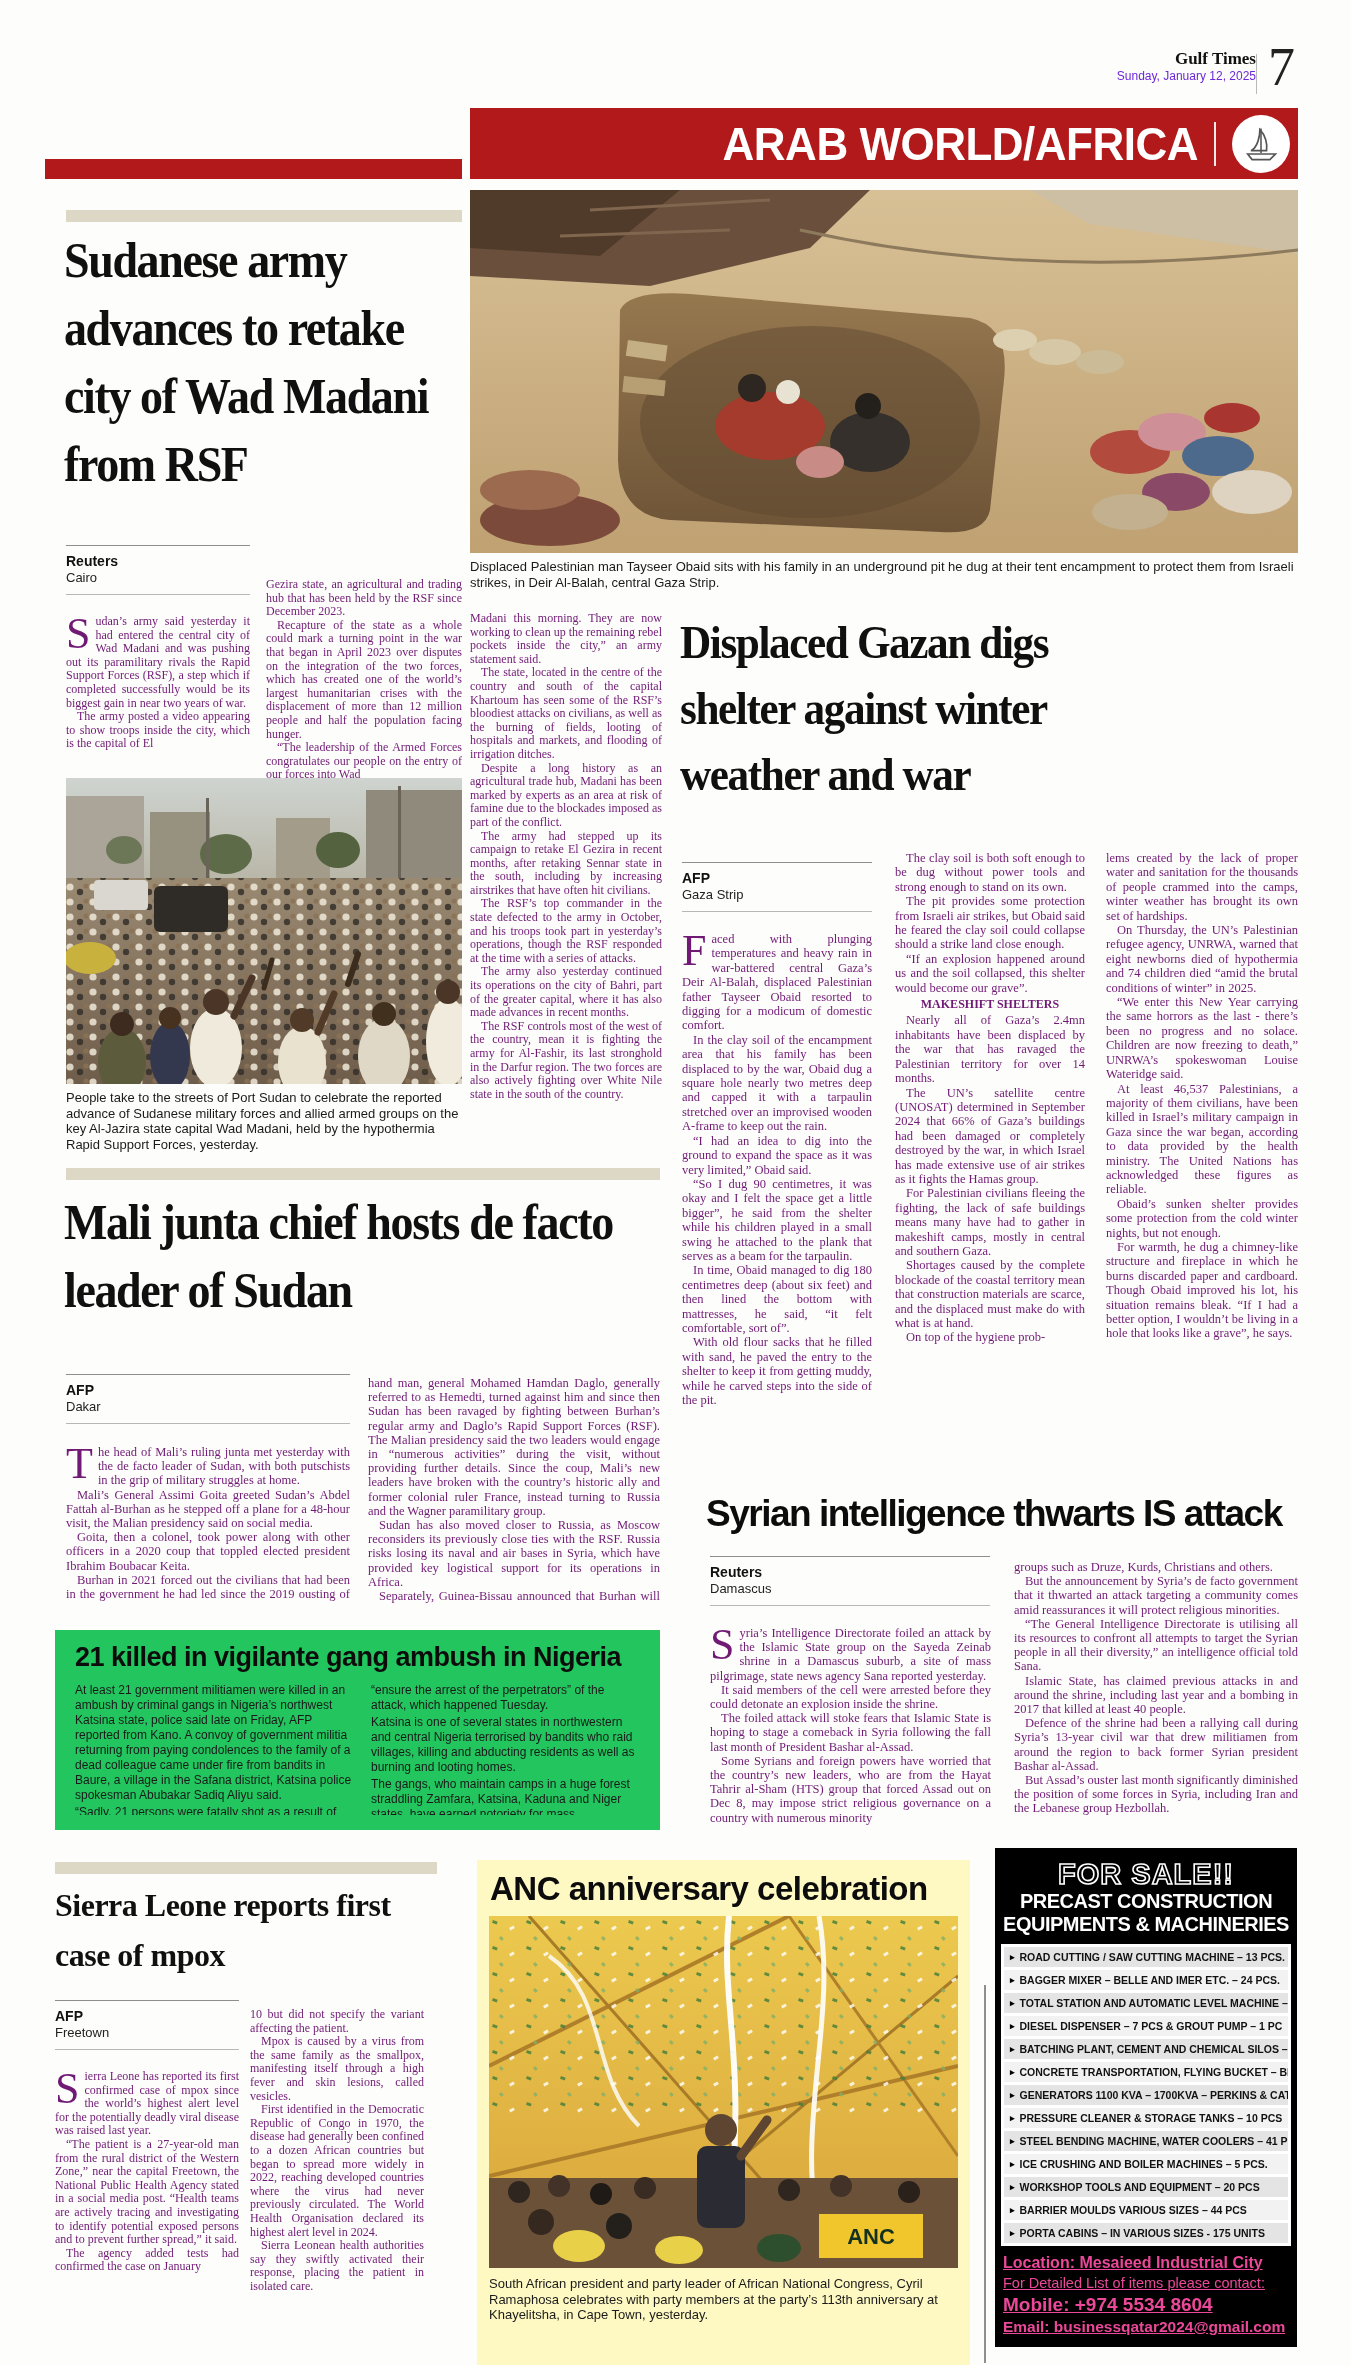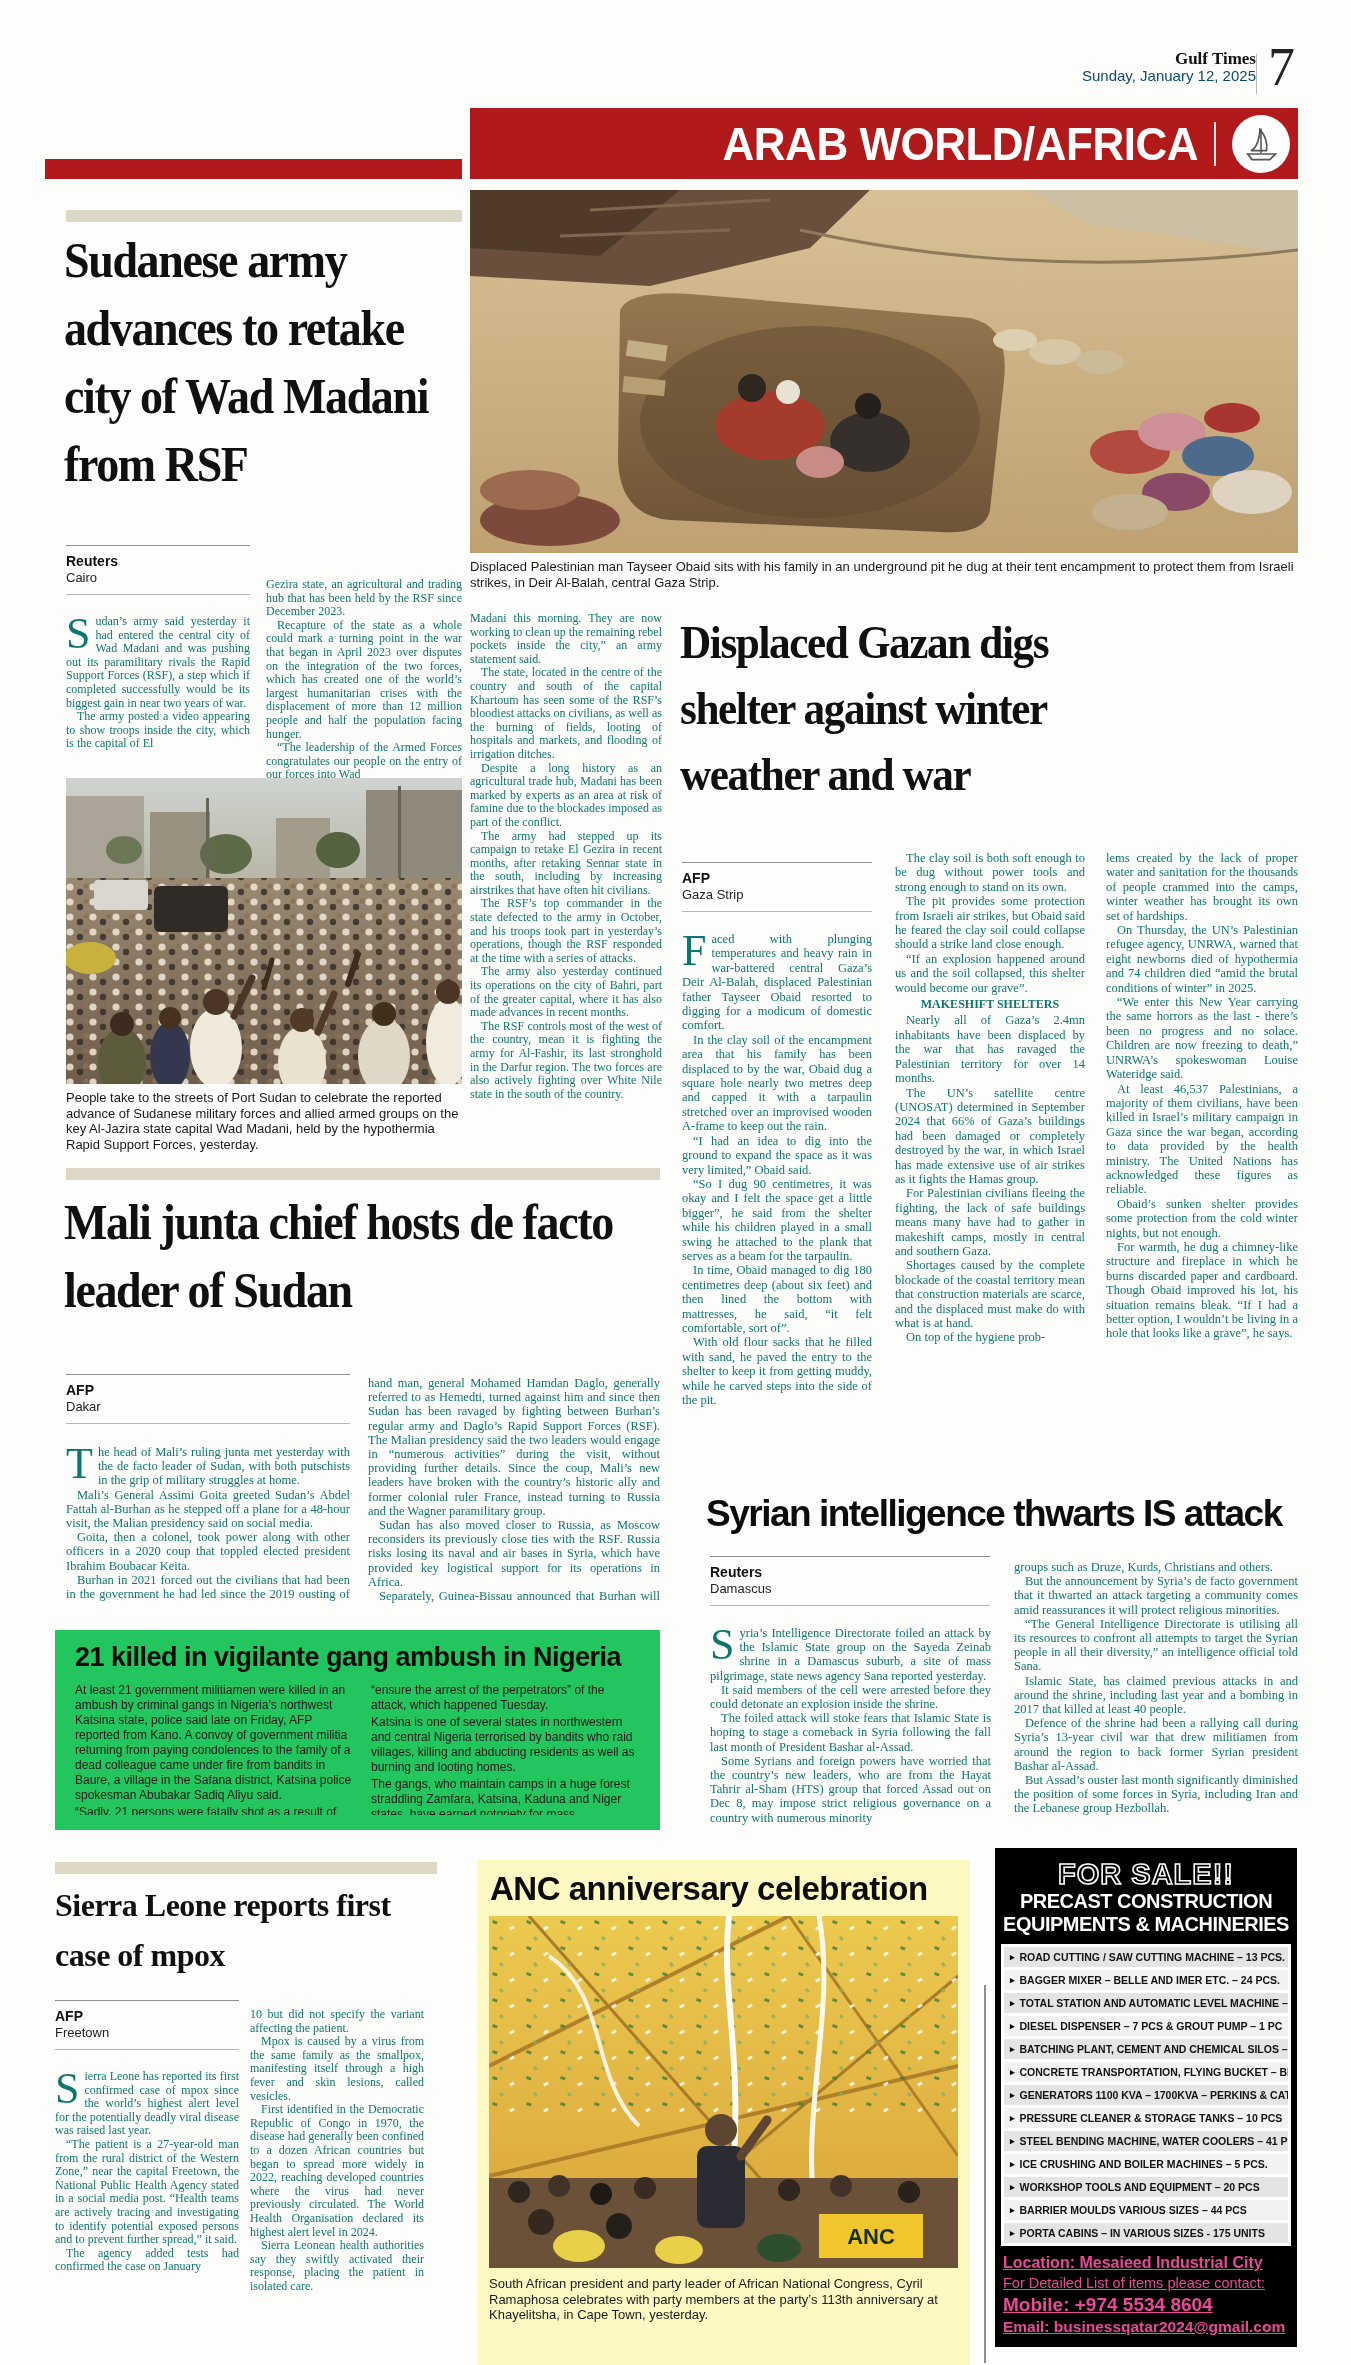--- a/index.html
+++ b/index.html
@@ -2,41 +2,41 @@
 <html><head>
 <meta charset="utf-8">
 <style>
   html,body{margin:0;padding:0;background:#e8e8e8;}
   .sheet{position:relative;width:1351px;height:2365px;background:#fdfdfb;margin:0 auto;overflow:hidden;
          font-family:"Liberation Sans",sans-serif;color:#111;}
   .abs{position:absolute;}
   
   .mast{right:95px;top:50px;width:300px;text-align:right;}
   .mast-name{font-family:"Liberation Serif",serif;font-weight:700;font-size:17px;line-height:18px;}
-  .mast-date{font-size:15px;line-height:16px;color:#0c4a6e;}
+  .mast-date{font-size:12px;line-height:16px;color:#6d28d9;}
   .mast-rule{left:1256px;top:54px;width:1px;height:40px;background:#b9b9b9;}
   .page-num{left:1268px;top:36px;width:42px;font-family:"Liberation Serif",serif;font-size:54px;font-weight:400;color:#222;}
   
   .banner-left{left:45px;top:159px;width:417px;height:20px;}
   .banner{left:470px;top:108px;width:828px;height:71px;display:flex;align-items:center;justify-content:flex-end;gap:16px;padding-right:8px;box-sizing:border-box;}
   .banner-title{color:#fff;font-weight:700;font-size:44px;letter-spacing:-.5px;transform:scaleY(1.04);white-space:nowrap;}
   .banner-sep{width:2px;height:44px;background:#fff;opacity:.9;}
   .banner-circle{width:58px;height:58px;border-radius:50%;background:#fff;display:flex;align-items:center;justify-content:center;flex:0 0 auto;}
   
   .bar{background:#ddd7c6;height:12px;}
   .hl{font-family:"Liberation Serif",serif;font-weight:700;color:#101010;letter-spacing:-1.5px;
       transform:scaleX(.92);transform-origin:0 0;}
   .hl-big{font-size:50px;line-height:68px;}
   .hl-mid{font-size:46px;line-height:66px;transform:scaleX(.94);}
   .hl-small{font-size:32px;line-height:50px;transform:none;letter-spacing:-.5px;}
   .sans-hl{font-weight:700;letter-spacing:-.5px;color:#0c0c0c;}
   .byline{border-top:1.5px solid #8e8e8e;border-bottom:1px solid #b7b7b7;padding:7px 0 9px 0;}
   .byl-src{font-weight:700;font-size:14px;line-height:16px;}
   .byl-loc{font-size:13px;line-height:15px;color:#222;margin-top:1px;}
-  .bodycol{font-family:"Liberation Serif",serif;font-size:12px;line-height:13.6px;text-align:justify;color:#0f766e;overflow:hidden;}
+  .bodycol{font-family:"Liberation Serif",serif;font-size:12px;line-height:13.6px;text-align:justify;color:#701a75;overflow:hidden;}
   .bodycol.wide{font-size:12.5px;line-height:14.2px;}
   .bp{margin:0;text-indent:11px;}
   .bp.cont{text-indent:0;}
   .drop{text-indent:0;}
   .drop::first-letter{float:left;font-size:44px;line-height:34px;padding:2px 5px 0 0;font-family:"Liberation Serif",serif;}
   .subhead{font-family:"Liberation Serif",serif;font-weight:700;font-size:12px;text-align:center;margin:2px 0;}
   .caption{font-size:13px;line-height:15.5px;color:#1b1b1b;}
   .boxed{background:#22c55e;}
   .box-body{font-size:12px;line-height:15px;color:#1a1a1a;overflow:hidden;}
   .box-body p{margin:0 0 2px 0;}

